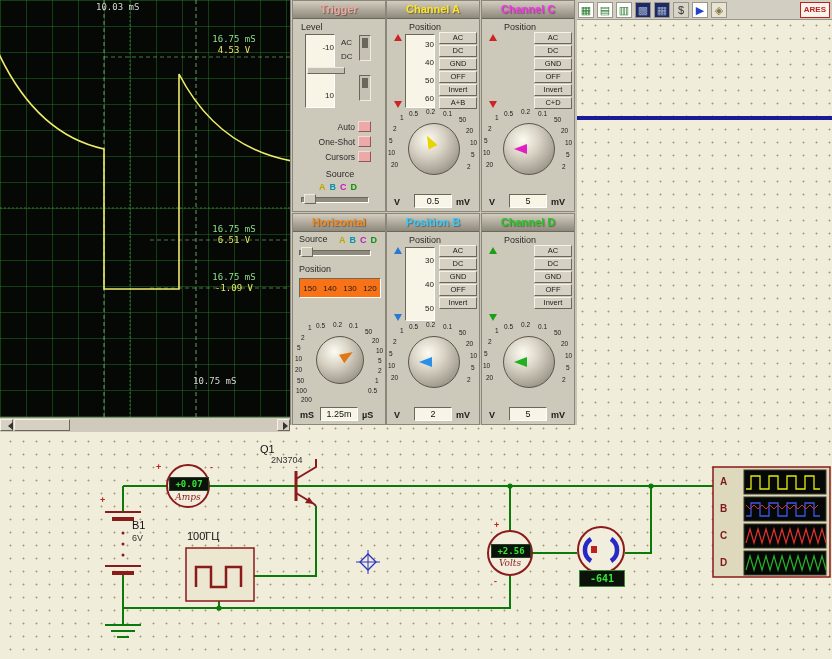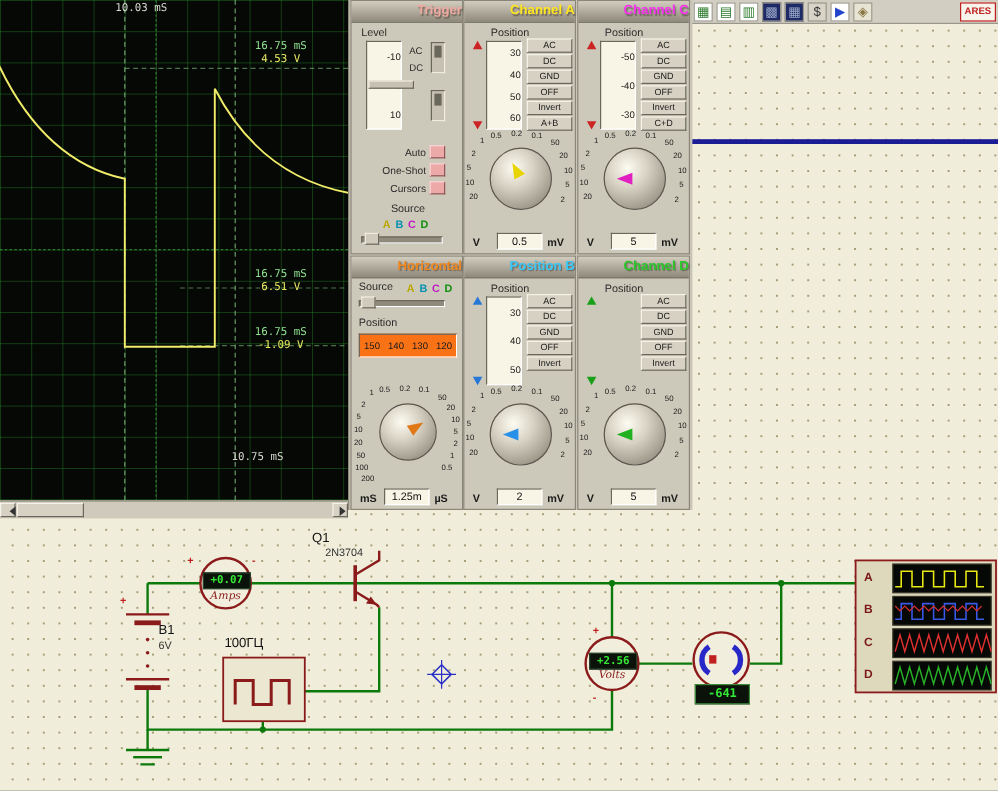--- a/index.html
+++ b/index.html
@@ -57,21 +57,21 @@
     border-color:#f5f2e8 #6a675c #6a675c #f5f2e8;box-sizing:border-box;}
   .sb-left{left:0;}  .sb-right{right:0;}
   .sb-left::after{content:"";position:absolute;left:3px;top:2px;border:4px solid transparent;border-right:5px solid #333;}
   .sb-right::after{content:"";position:absolute;left:5px;top:2px;border:4px solid transparent;border-left:5px solid #333;}
   .sb-thumb{position:absolute;left:14px;top:1px;width:56px;height:12px;background:#d6d1c3;border:1px solid;
     border-color:#f5f2e8 #6a675c #6a675c #f5f2e8;box-sizing:border-box;}
 
   
   .panel{position:absolute;width:94px;height:212px;background:#cdc9ba;border:1px solid #8a867a;box-sizing:border-box;}
   .phead{height:17px;background:linear-gradient(#d2cdbf,#8f897b);border-bottom:1px solid #6a675c;
-    font:bold 11px/17px "Liberation Sans",sans-serif;text-align:right;text-shadow:1px 1px 1px rgba(60,50,40,.55);}
+    font:bold 11px/17px "Liberation Sans",sans-serif;text-align:center;text-shadow:1px 1px 1px rgba(60,50,40,.55);}
   .plabel{position:absolute;font:9px/10px "Liberation Sans",sans-serif;color:#2a2a2a;text-align:center;}
   .tlab{position:absolute;font:8px/9px "Liberation Sans",sans-serif;color:#2a2a2a;}
 
   .pos-scale{position:absolute;left:18px;top:33px;width:30px;height:74px;background:#f8f5e6;
     border:1px solid;border-color:#6a675c #fff #fff #6a675c;box-sizing:border-box;
     display:flex;flex-direction:column;justify-content:space-around;align-items:flex-end;}
   .psv{font-size:8px;color:#1a1a1a;}
   .arrows{position:absolute;left:6px;top:33px;width:10px;height:74px;display:flex;flex-direction:column;
     justify-content:space-between;align-items:center;}
   .arr-up{width:0;height:0;border-left:4px solid transparent;border-right:4px solid transparent;border-bottom:7px solid var(--ac,#cc2424);}
@@ -396,25 +396,20 @@
       </div>
     </div>
 
     <div class="panel" style="left:481px;top:0;">
       <div class="phead" style="color:#f830f0;">Channel C</div>
       <div class="plabel" style="left:10px;top:21px;width:56px;">Position</div>
       <div class="arrows" style="--ac:#cc2424;">
           <i class="arr-up"></i>
           <i class="arr-dn"></i>
         </div>
-      <div class="pos-scale">
-          <span class="psv">-50</span>
-          <span class="psv">-40</span>
-          <span class="psv">-30</span>
-        </div>
       <div class="coupling">
           <button class="cbtn">AC</button>
           <button class="cbtn">DC</button>
           <button class="cbtn">GND</button>
           <button class="cbtn">OFF</button>
           <button class="cbtn">Invert</button>
           <button class="cbtn">C+D</button>
         </div>
       <div class="knob-area ks13">
         <div class="kscale">

